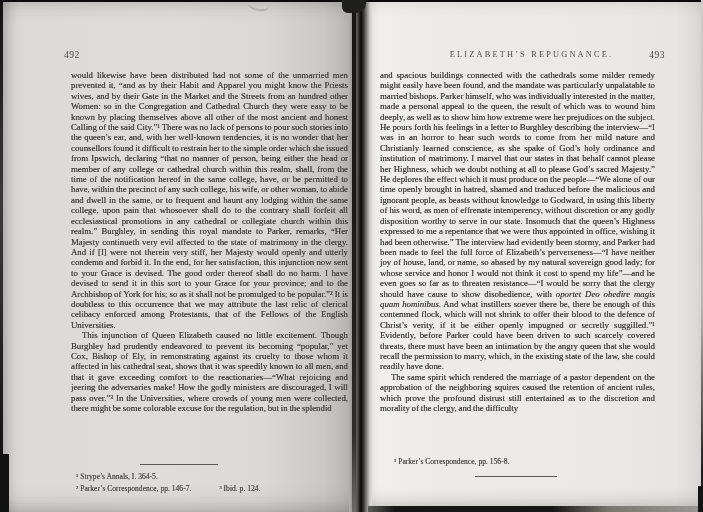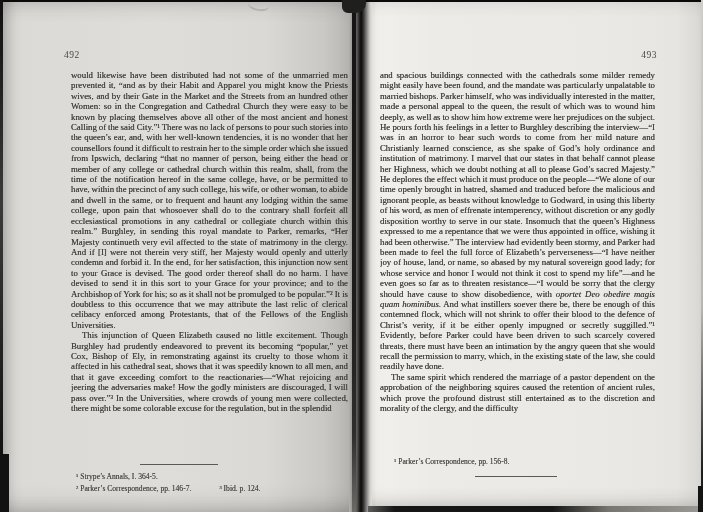--- a/index.html
+++ b/index.html
@@ -31,21 +31,21 @@
   .edge-right{position:absolute;right:0;top:0;width:2px;height:512px;
     background:linear-gradient(to bottom,#cfcecb 0,#b7b6b3 60%,#1d1d1d 92%);}
   .corner-br{position:absolute;right:0;bottom:0;width:5px;height:26px;background:#141414;}
 
   
   .header{position:absolute;top:50px;height:12px;color:#504f4d;}
   .header-left{left:62px;width:277px;}
   .header-right{left:394px;width:275px;}
   .pagenum{position:absolute;top:0;font-size:9.5px;letter-spacing:.5px;color:#4a4948;}
   .pagenum-left{left:2px;}
-  .pagenum-right{right:12px;}
+  .pagenum-right{right:4px;}
   .running-title{display:block;text-align:center;font-size:8.3px;letter-spacing:2.2px;color:#4e4d4b;white-space:nowrap;}
 
   
   .body{position:absolute;overflow:hidden;color:#424140;font-size:8.8px;line-height:10.4px;
     text-align:justify;word-spacing:-0.4px;text-shadow:0 0 .5px rgba(66,65,64,.85);}
   .body-left{left:71px;top:70px;width:277px;height:390px;}
   .body-right{left:380px;top:70px;width:275px;height:403px;}
   .para{margin:0;}
   .para.indent{text-indent:11px;}
   .it{font-style:italic;}
@@ -86,20 +86,21 @@
       <p class="para"><span>would likewise have been distributed had not some of the unmarried men prevented it, “and as by their Habit and Apparel you might know the Priests wives, and by their Gate in the Market and the Streets from an hundred other Women: so in the Congregation and Cathedral Church they were easy to be known by placing themselves above all other of the most ancient and honest Calling of the said City.”¹  There was no lack of persons to pour such stories into the queen’s ear, and, with her well-known tendencies, it is no wonder that her counsellors found it difficult to restrain her to the simple order which she issued from Ipswich, declaring “that no manner of person, being either the head or member of any college or cathedral church within this realm, shall, from the time of the notification hereof in the same college, have, or be permitted to have, within the precinct of any such college, his wife, or other woman, to abide and dwell in the same, or to frequent and haunt any lodging within the same college, upon pain that whosoever shall do to the contrary shall forfeit all ecclesiastical promotions in any cathedral or collegiate church within this realm.”  Burghley, in sending this royal mandate to Parker, remarks, “Her Majesty continueth very evil affected to the state of matrimony in the clergy.  And if [I] were not therein very stiff, her Majesty would openly and utterly condemn and forbid it.  In the end, for her satisfaction, this injunction now sent to your Grace is devised.  The good order thereof shall do no harm.  I have devised to send it in this sort to your Grace for your province; and to the Archbishop of York for his; so as it shall not be promulged to be popular.”²  It is doubtless to this occurrence that we may attribute the last relic of clerical celibacy enforced among Protestants, that of the Fellows of the English Universities.</span></p>
       <p class="para indent"><span>This injunction of Queen Elizabeth caused no little excitement. Though Burghley had prudently endeavored to prevent its becoming “popular,” yet Cox, Bishop of Ely, in remonstrating against its cruelty to those whom it affected in his cathedral seat, shows that it was speedily known to all men, and that it gave exceeding comfort to the reactionaries—“What rejoicing and jeering the adversaries make!  How the godly ministers are discouraged, I will pass over.”³ In the Universities, where crowds of young men were collected, there might be some colorable excuse for the regulation, but in the splendid</span></p>
     </div>
   <div class="fn-rule fn-rule-left"></div>
   <div class="footnotes footnotes-left">
       <div class="fn-row"><span class="fn-item">¹ Strype’s Annals, I. 364-5.</span></div>
       <div class="fn-row"><span class="fn-item">² Parker’s Correspondence, pp. 146-7.</span><span class="fn-item">³ Ibid. p. 124.</span></div>
     </div>
 
   <div class="header header-right">
+    <span class="running-title">ELIZABETH’S REPUGNANCE.</span>
     <span class="pagenum pagenum-right">493</span>
   </div>
 
   <div class="body body-right">
       <p class="para"><span>and spacious buildings connected with the cathedrals some milder remedy might easily have been found, and the mandate was particularly unpalatable to married bishops.  Parker himself, who was individually interested in the matter, made a personal appeal to the queen, the result of which was to wound him deeply, as well as to show him how extreme were her prejudices on the subject.  He pours forth his feelings in a letter to Burghley describing the interview—“I was in an horror to hear such words to come from her mild nature and Christianly learned conscience, as she spake of God’s holy ordinance and institution of matrimony.  I marvel that our states in that behalf cannot please her Highness, which we doubt nothing at all to please God’s sacred Majesty.”  He deplores the effect which it must produce on the people—“We alone of our time openly brought in hatred, shamed and traduced before the malicious and ignorant people, as beasts without knowledge to Godward, in using this liberty of his word, as men of effrenate intemperency, without discretion or any godly disposition worthy to serve in our state.  Insomuch that the queen’s Highness expressed to me a repentance that we were thus appointed in office, wishing it had been otherwise.”  The interview had evidently been stormy, and Parker had been made to feel the full force of Elizabeth’s perverseness—“I have neither joy of house, land, or name, so abased by my natural sovereign good lady; for whose service and honor I would not think it cost to spend my life”—and he even goes so far as to threaten resistance—“I would be sorry that the clergy should have cause to show disobedience, with </span><span class="it">oportet Deo obedire magis quam hominibus</span><span>.  And what instillers soever there be, there be enough of this contemned flock, which will not shrink to offer their blood to the defence of Christ’s verity, if it be either openly impugned or secretly suggilled.”¹  Evidently, before Parker could have been driven to such scarcely covered threats, there must have been an intimation by the angry queen that she would recall the permission to marry, which, in the existing state of the law, she could readily have done.</span></p>
       <p class="para indent"><span>The same spirit which rendered the marriage of a pastor dependent on the approbation of the neighboring squires caused the retention of ancient rules, which prove the profound distrust still entertained as to the discretion and morality of the clergy, and the difficulty</span></p>
     </div>
   <div class="fn-rule fn-rule-right"></div>
   <div class="footnotes footnotes-right">
       <div class="fn-row"><span class="fn-item">¹ Parker’s Correspondence, pp. 156-8.</span></div>

